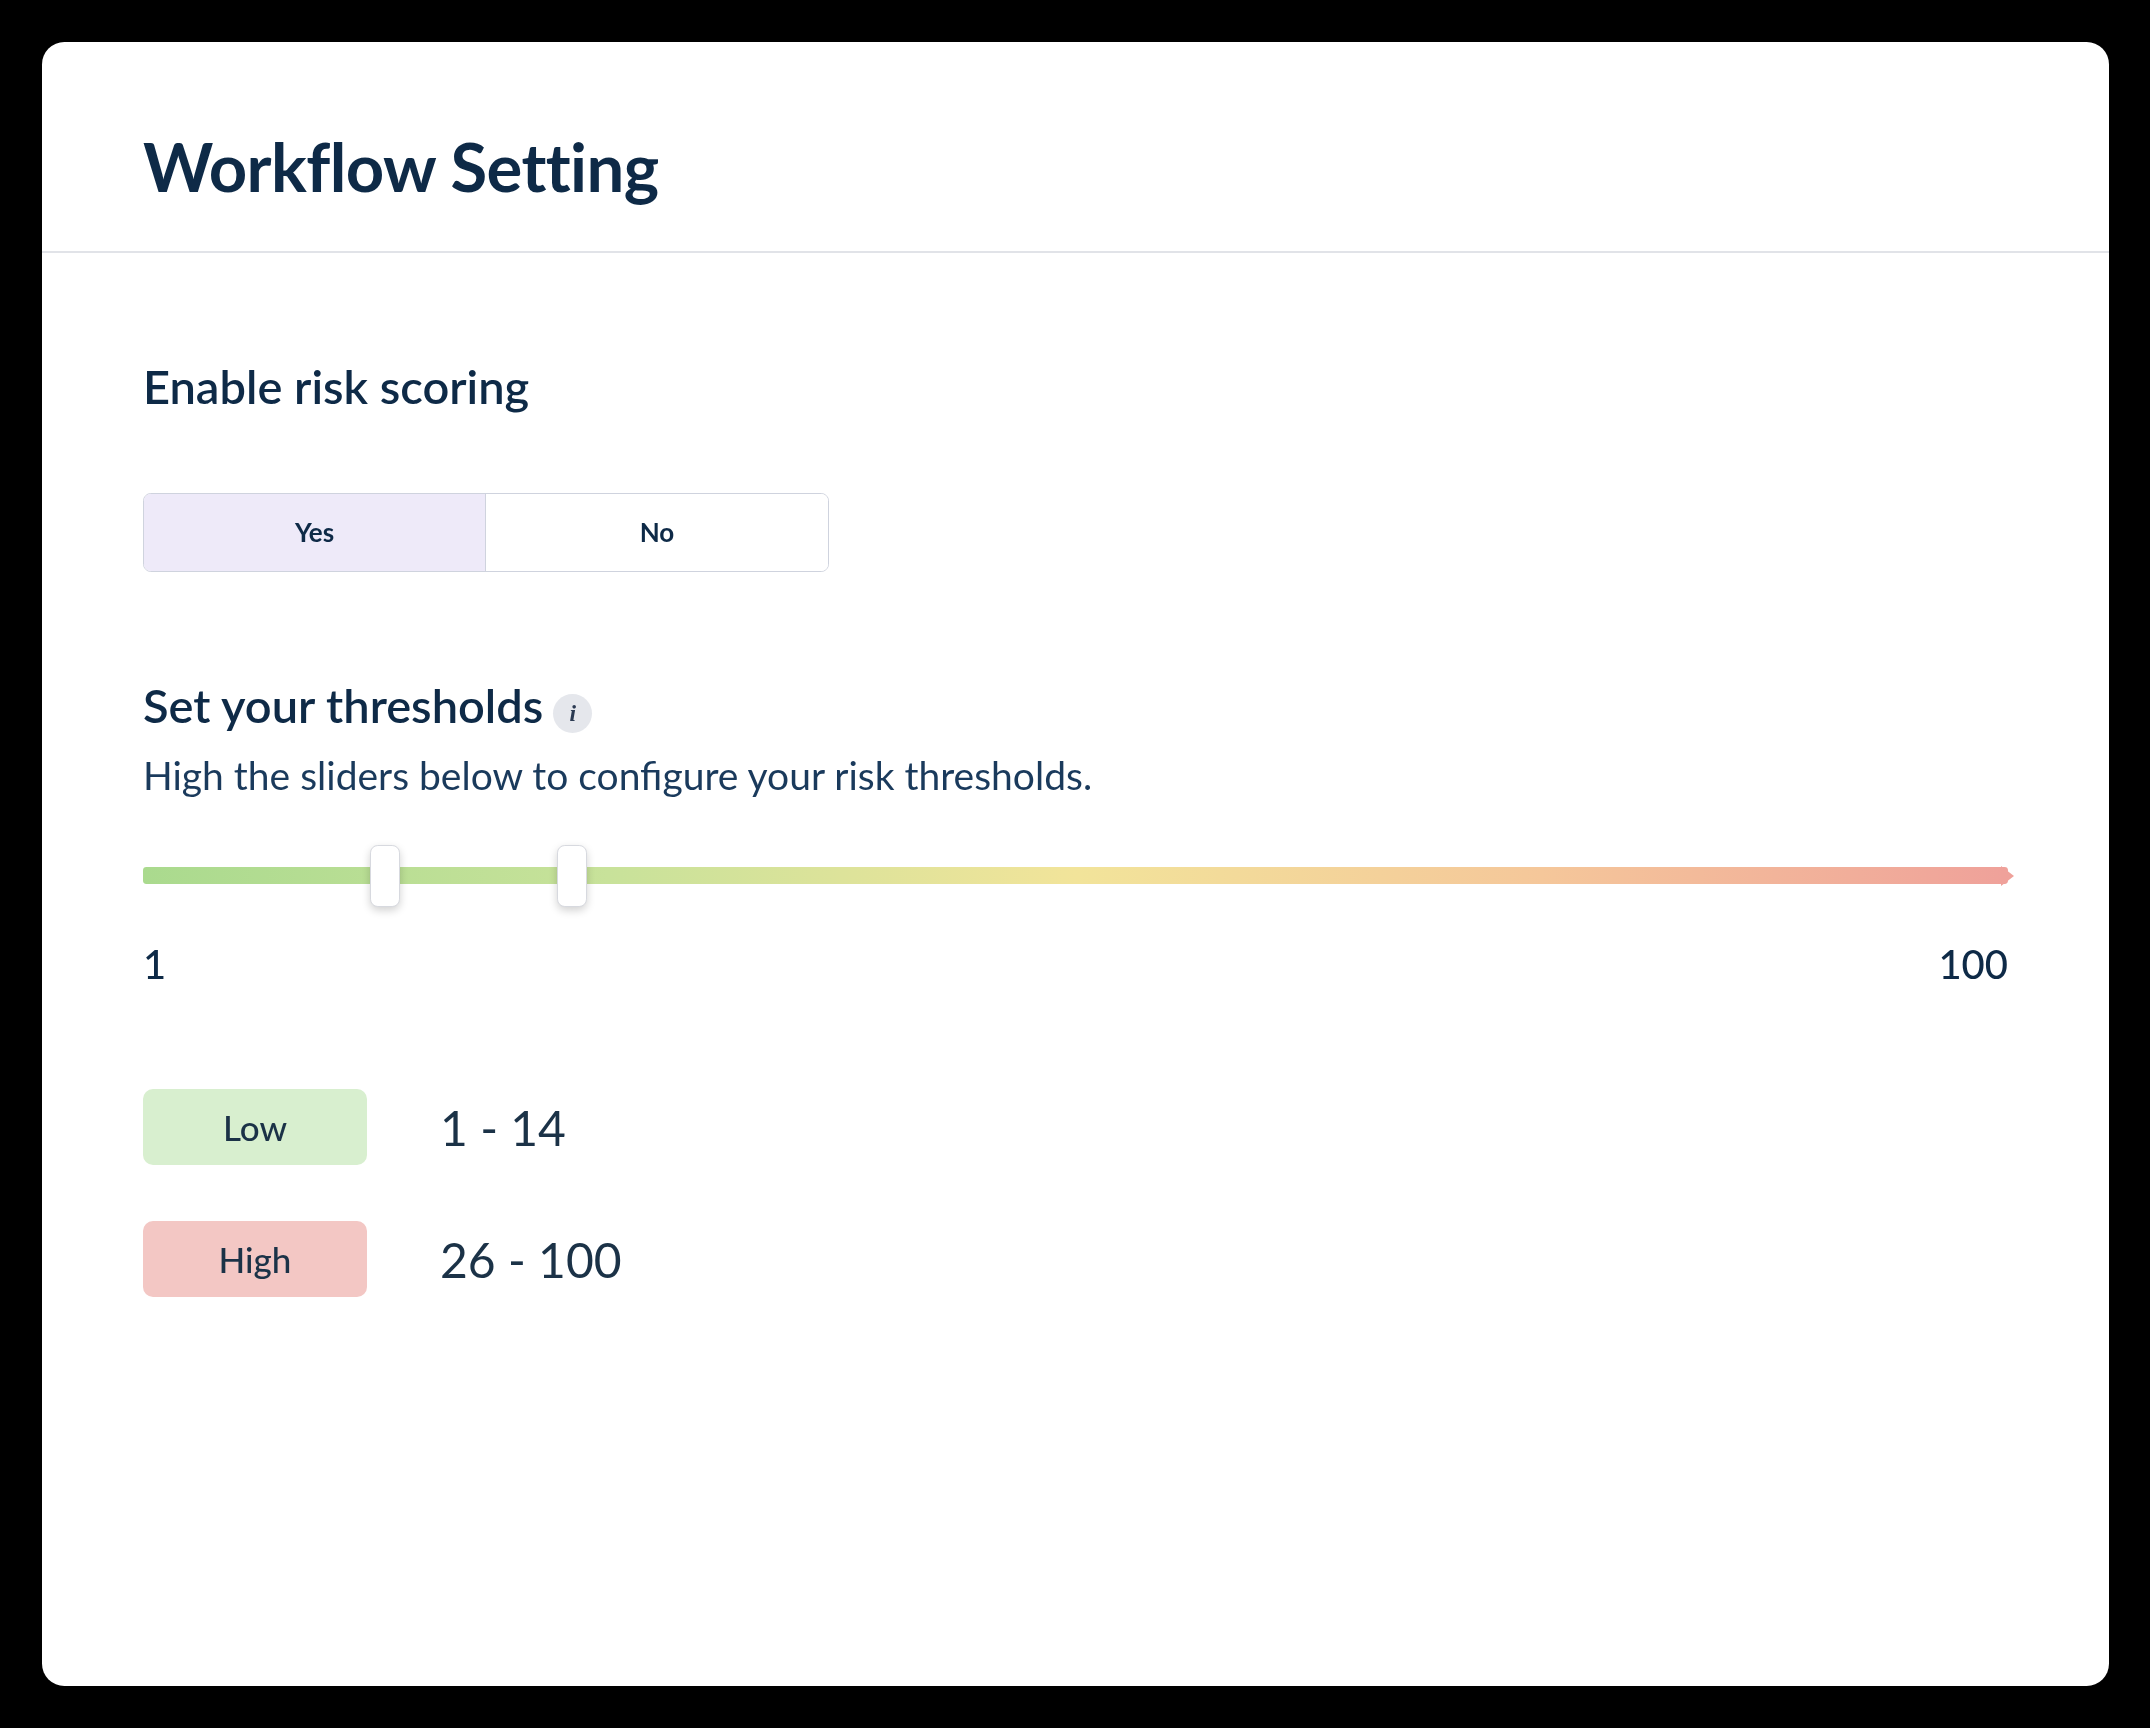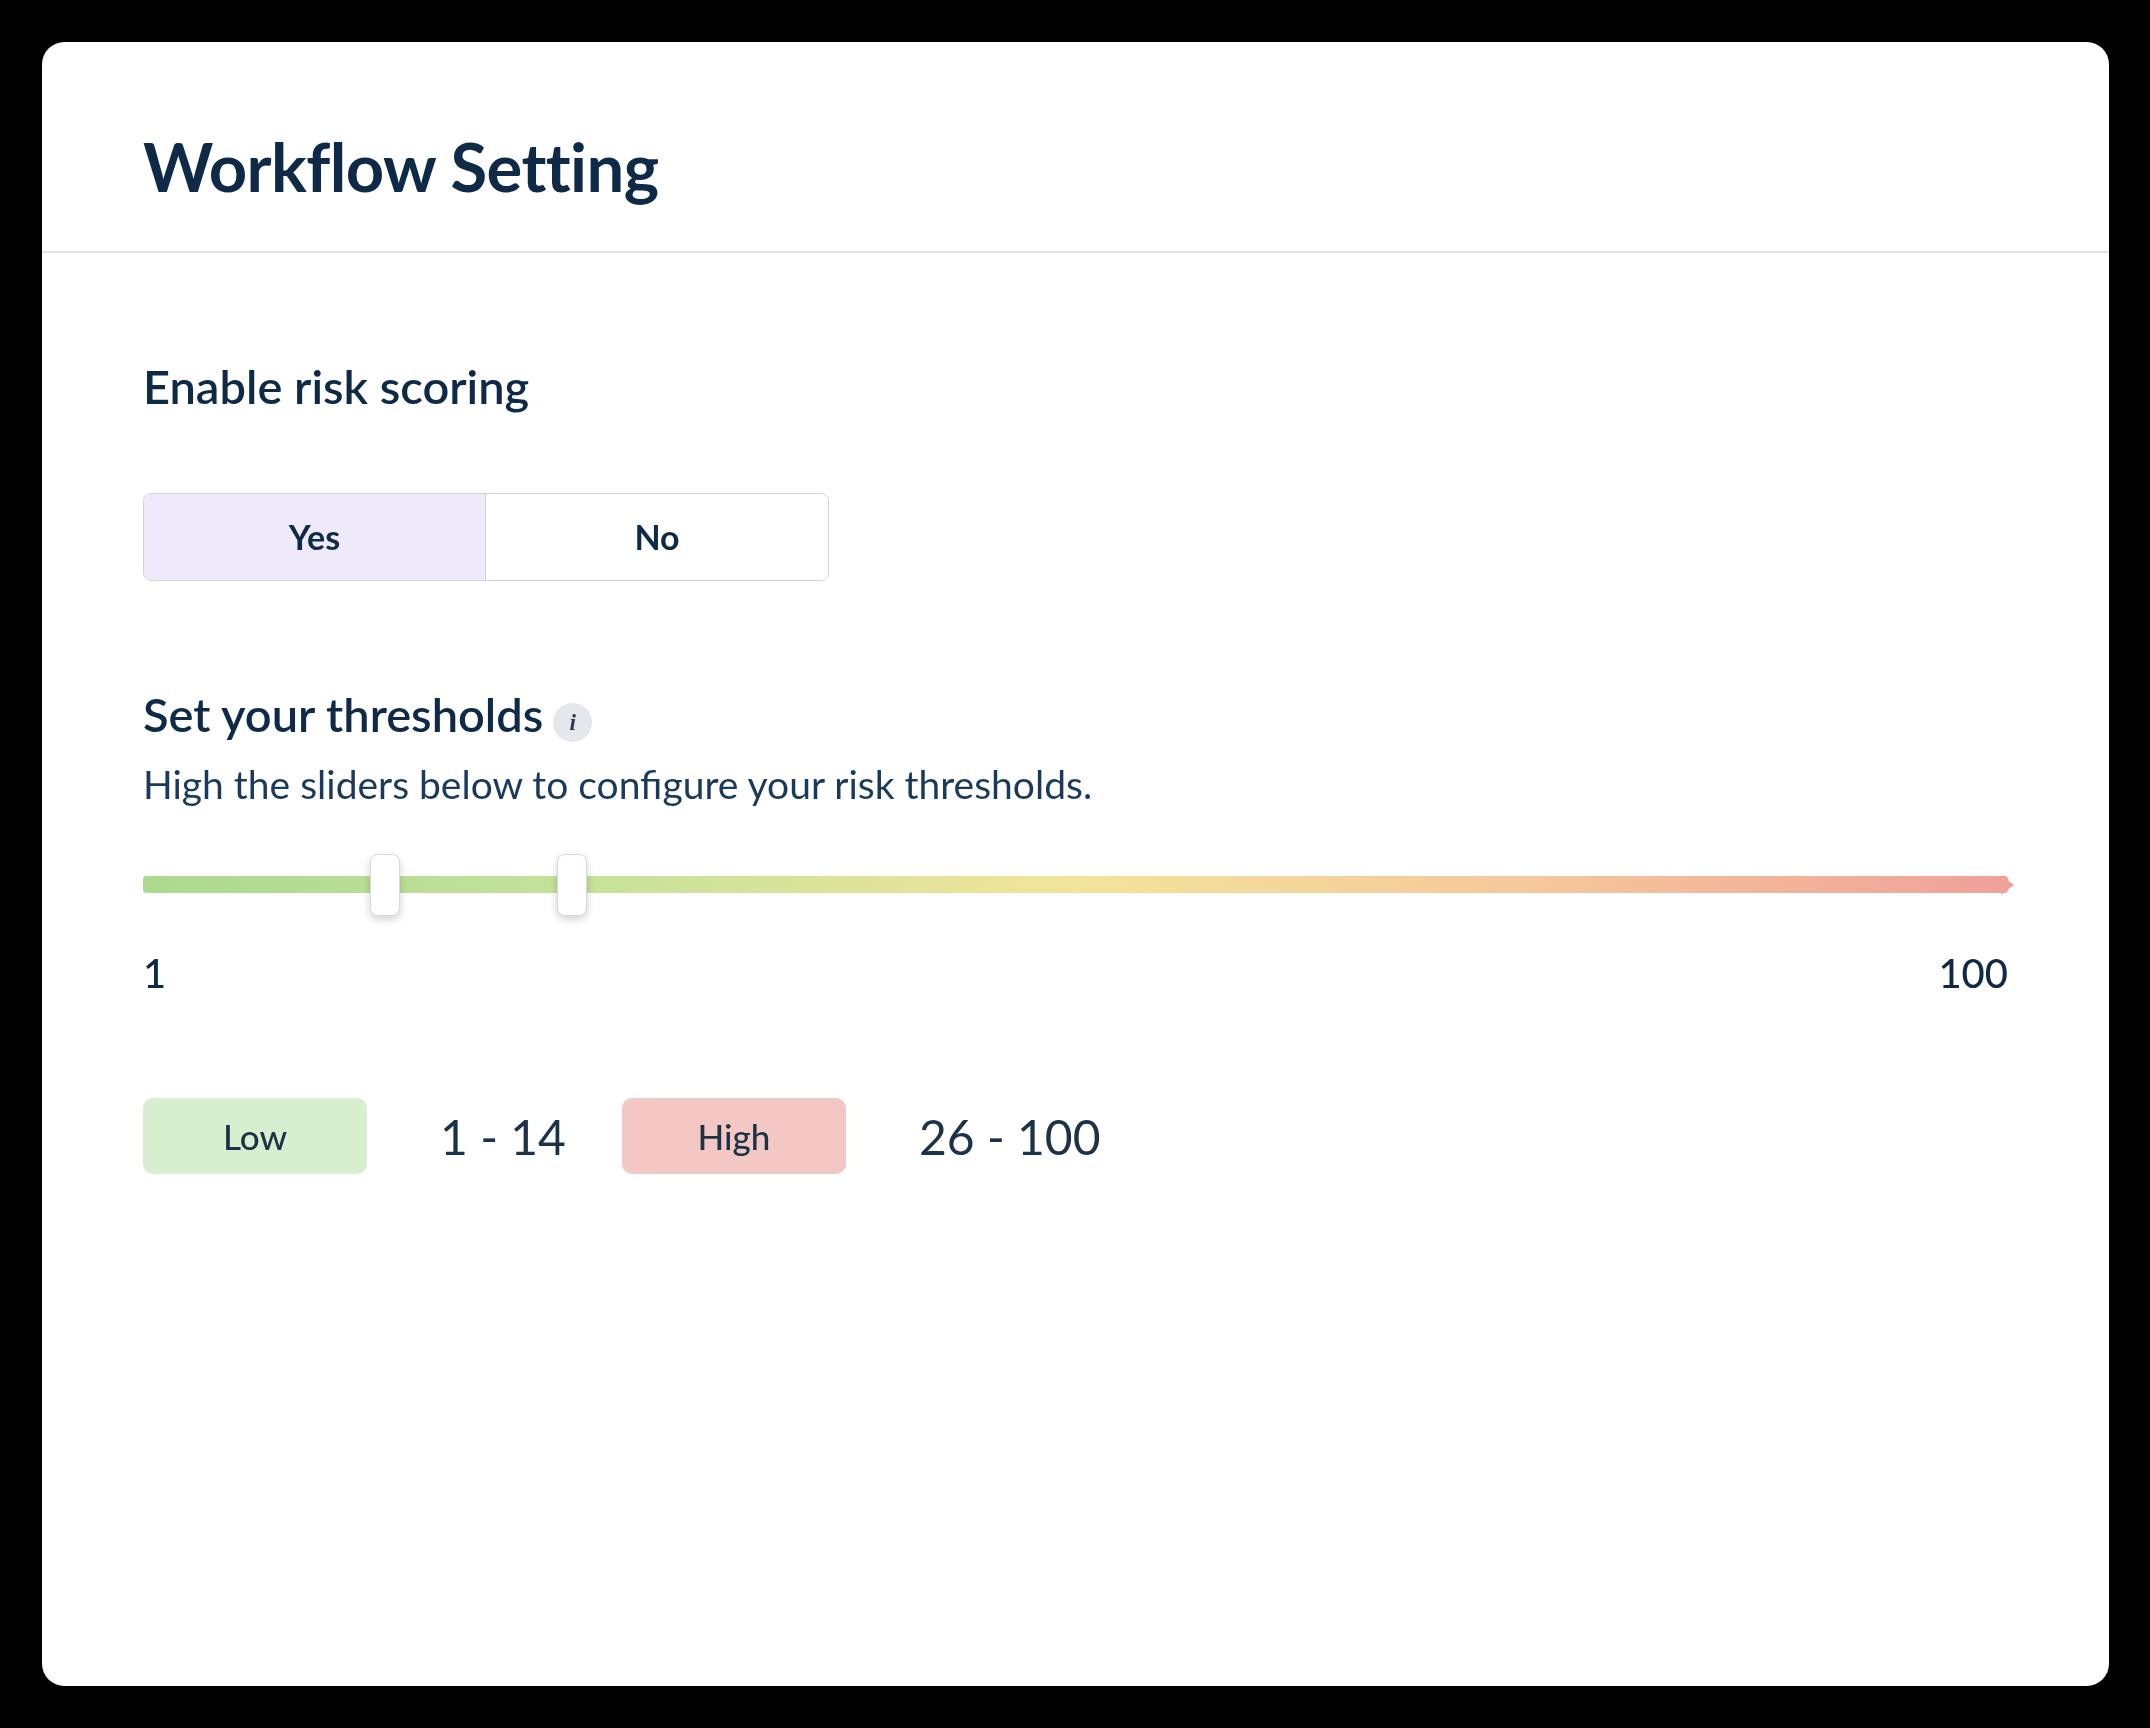--- a/index.html
+++ b/index.html
@@ -54,21 +54,21 @@
     display: inline-flex;
     border: 1.7px solid #cfd3de;
     border-radius: 7.8px;
     overflow: hidden;
     margin-top: 62px;
   }
   .toggle-btn {
     width: 342px;
     padding: 22.4px 0;
     text-align: center;
-    font-size: 34px;
+    font-size: 26px;
     font-weight: 700;
     color: #0e2a47;
     cursor: pointer;
     background: #fff;
   }
   .toggle-btn.selected {
     background: #eeeaf9;
     border-right: 1.7px solid #cfd3de;
   }
   .thresh-header {
@@ -133,20 +133,21 @@
     display: flex;
     justify-content: space-between;
     margin-top: 56px;
     font-size: 40px;
     color: #0e2a47;
     font-weight: 500;
   }
   .thresh-list {
     margin-top: 101px;
     display: flex;
+    flex-direction: column;
     gap: 56px;
   }
   .thresh-row {
     display: flex;
     align-items: center;
     gap: 73px;
   }
   .pill {
     width: 224px;
     text-align: center;

